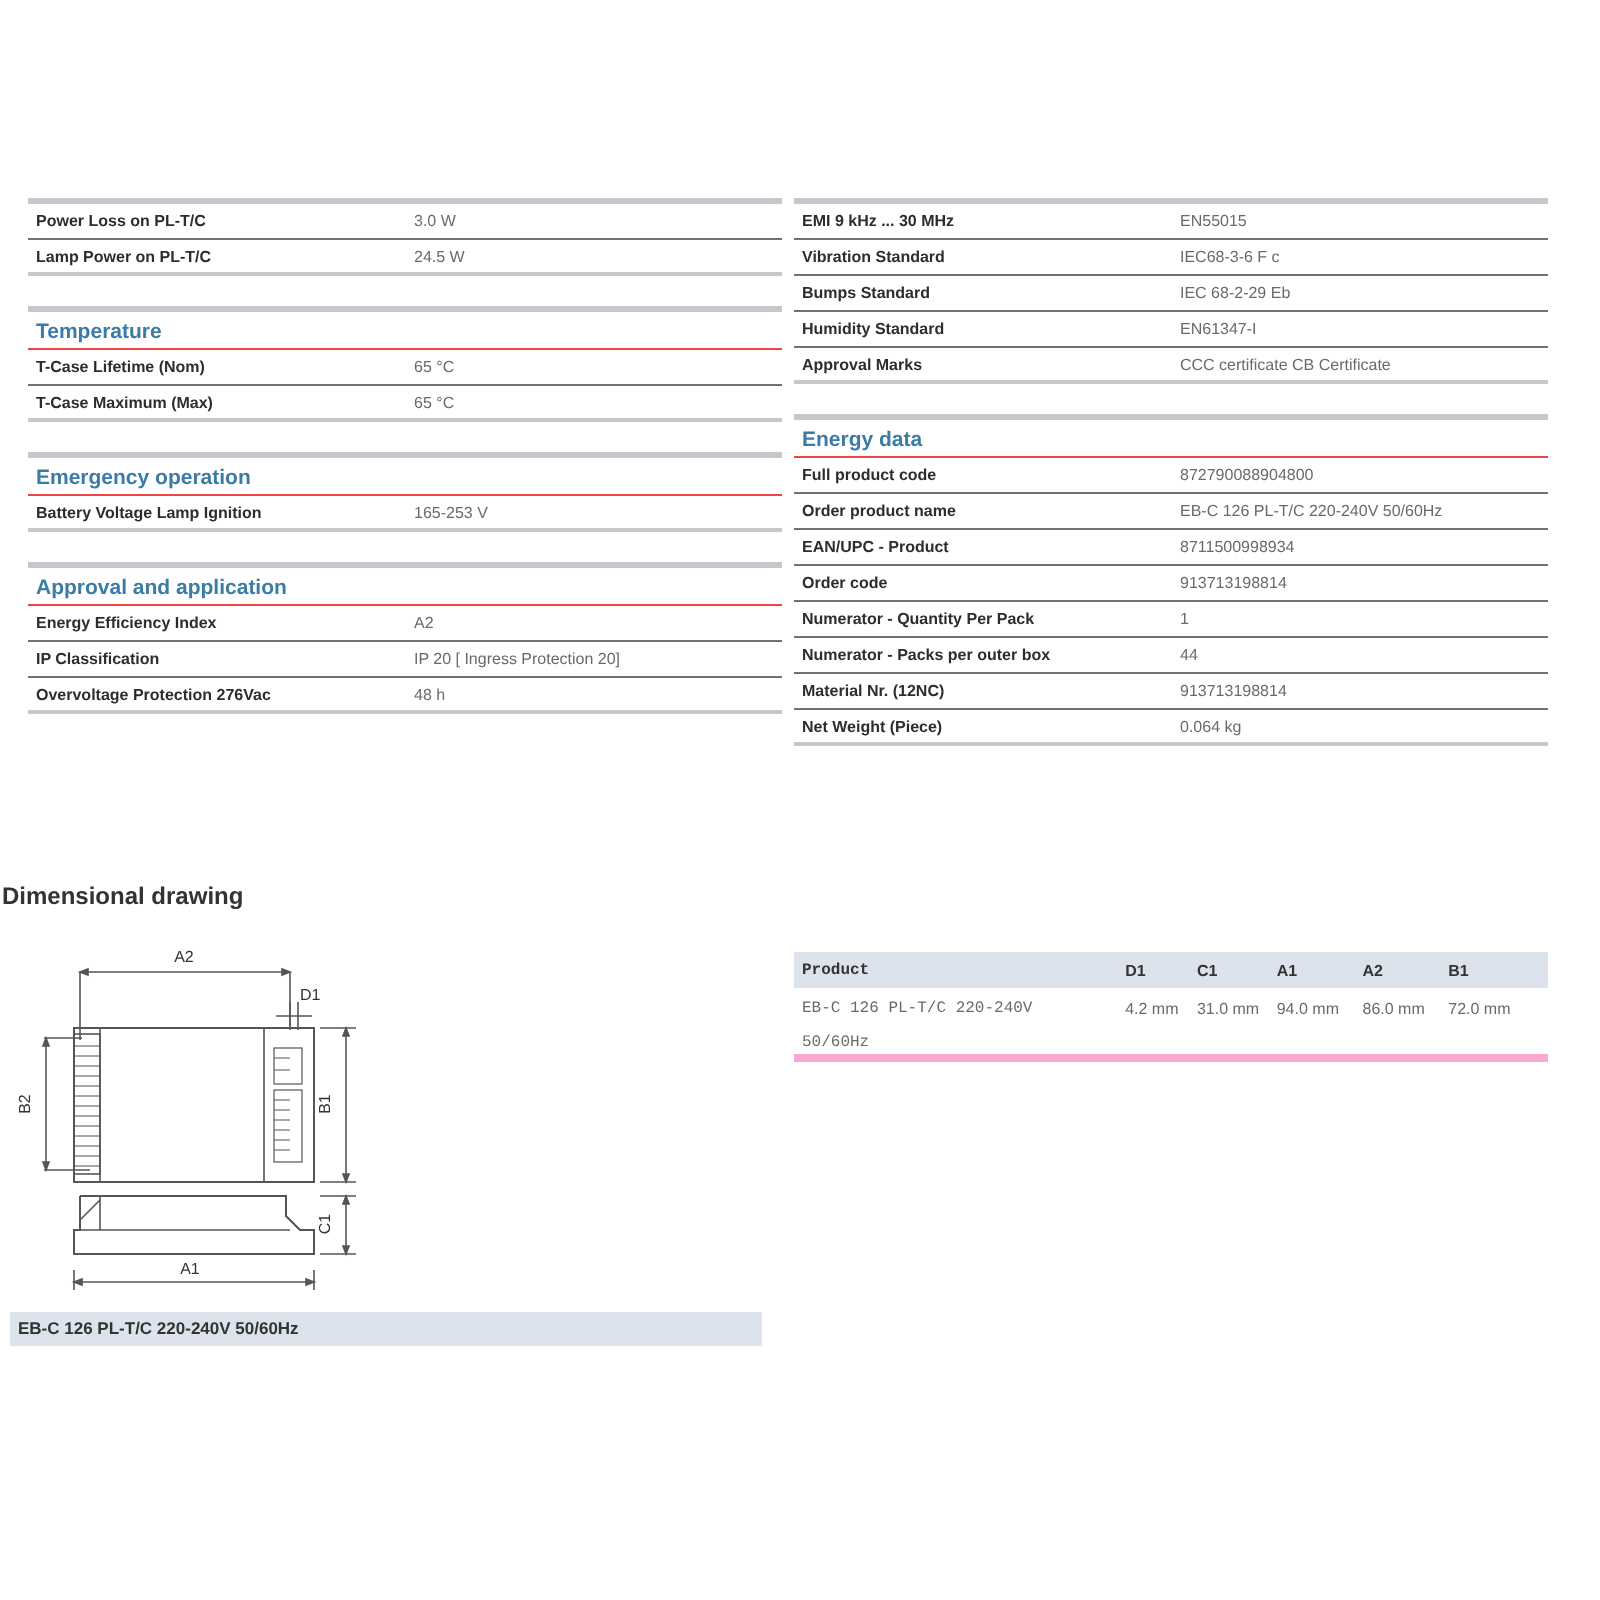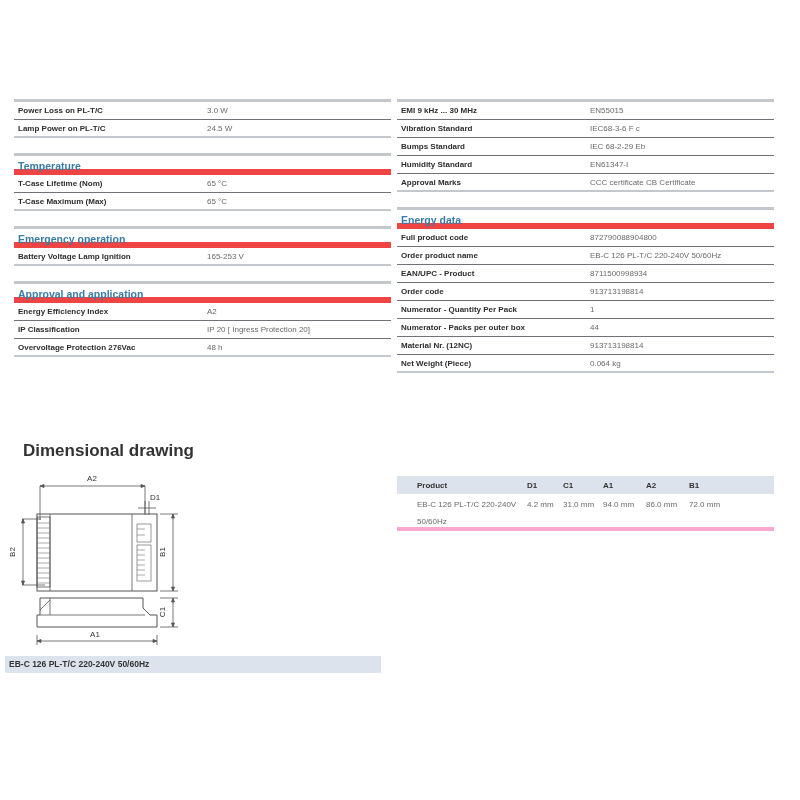--- a/index.html
+++ b/index.html
@@ -7,54 +7,54 @@
   body { font-family: "Liberation Sans", "DejaVu Sans", sans-serif; color: #2b2b2b; position: relative; }
 
   .col { position: absolute; width: 377px; }
   .col-left { left: 14px; top: 99px; }
   .col-right { left: 397px; top: 99px; }
 
   .section { border-top: 3px solid #c4c7cc; margin-bottom: 15px; }
   .section-title {
     font-size: 10.5px; font-weight: bold; color: #3a7ca5;
     height: 19px; line-height: 20px; padding-left: 4px;
-    border-bottom: 6px solid #ef4444;
+    border-bottom: 1px solid #ef4444;
   }
   .row {
     display: flex; height: 18px; align-items: center;
     border-bottom: 1px solid #6f7378;
     font-size: 8px;
   }
   .row:last-child { border-bottom: 2px solid #c4c7cc; }
   .row .label { width: 193px; padding-left: 4px; font-weight: bold; color: #2d2d2d; }
   .row .value { flex: 1; color: #6a6a6a; }
 
   .dim-title {
-    position: absolute; left: 23px; top: 441px;
-    font-size: 17px; font-weight: bold; color: #333;
+    position: absolute; left: 1px; top: 441px;
+    font-size: 12px; font-weight: bold; color: #333;
   }
 
   .drawing { position: absolute; left: 5px; top: 465px; width: 180px; height: 186px; }
 
   .caption-bar {
     position: absolute; left: 5px; top: 656px; width: 376px; height: 17px;
     background: #dde3ec; font-size: 8.5px; font-weight: bold; color: #333;
     line-height: 17px; padding-left: 4px;
   }
 
   .dim-table { position: absolute; left: 397px; top: 476px; width: 377px; font-size: 8px; }
   .dim-head {
     display: flex; height: 18px; align-items: center;
     background: #dde3ec; font-weight: bold; color: #333;
   }
   .dim-row {
     display: flex; align-items: flex-start; padding-top: 2px; height: 37px;
     border-bottom: 4px solid #f9a8d4; color: #6a6a6a; line-height: 17px;
   }
-  .c-prod { width: 130px; padding-left: 20px; }
+  .c-prod { width: 166px; padding-left: 4px; font-family: Liberation Mono, monospace; }
   .c-d1 { width: 36px; }
   .c-c1 { width: 40px; }
   .c-a1 { width: 43px; }
   .c-a2 { width: 43px; }
   .c-b1 { width: 50px; }
 </style>
 </head>
 <body>
 
 <div class="col col-left">

